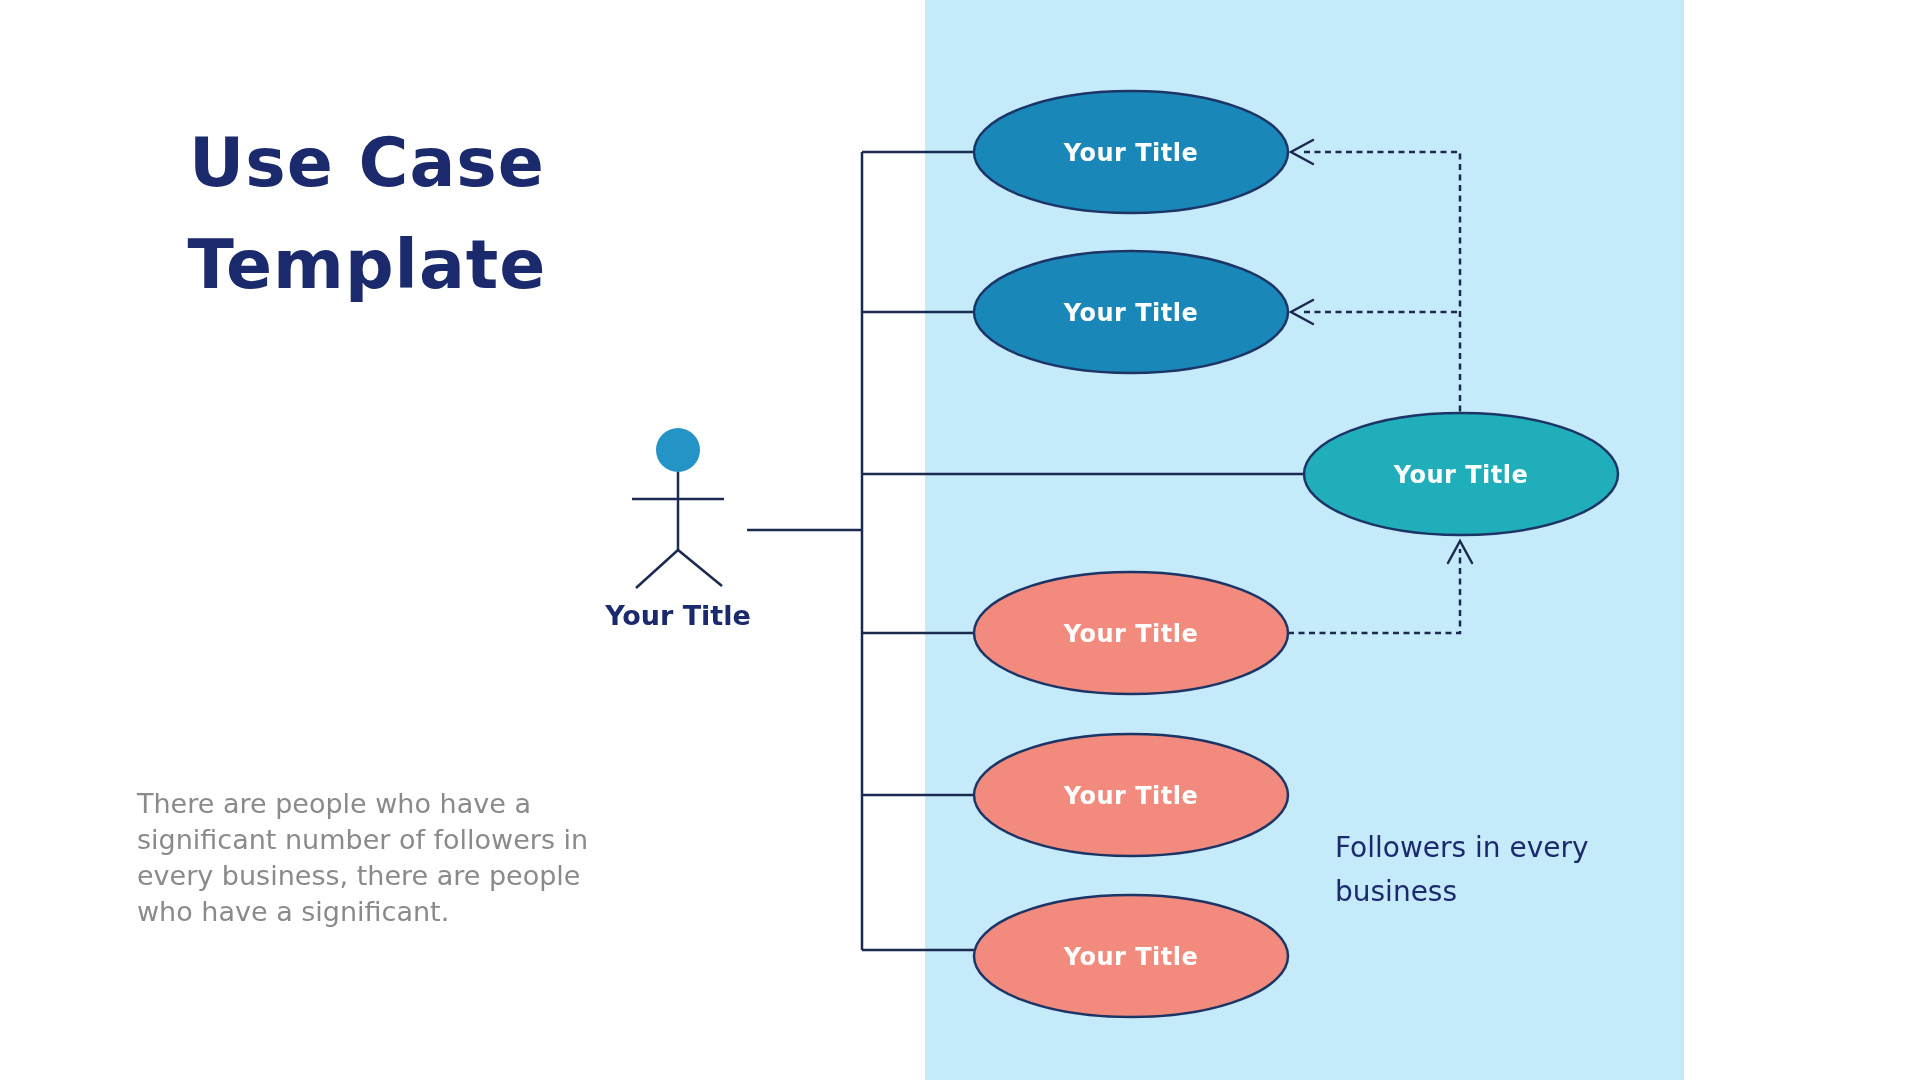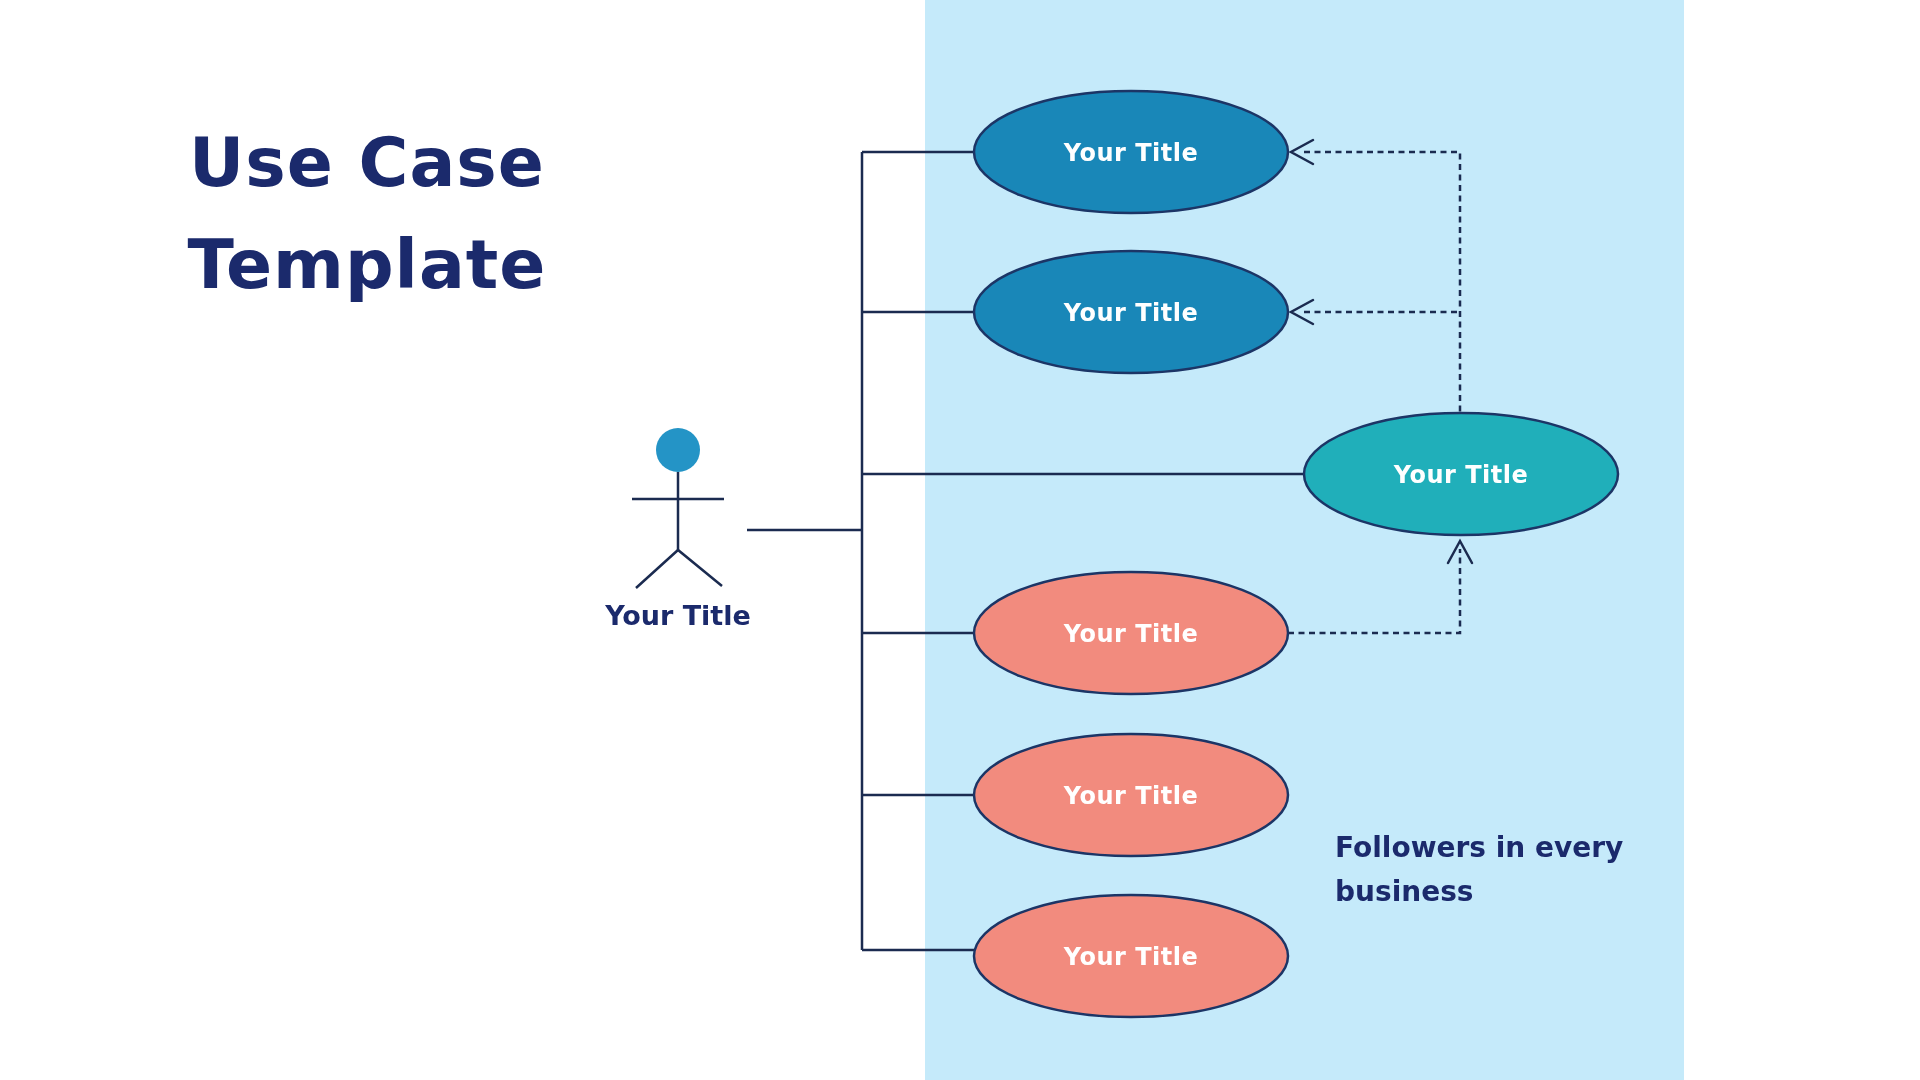--- a/index.html
+++ b/index.html
@@ -42,21 +42,21 @@
     line-height: 36px;
     font-weight: 400;
     color: #8a8a8a;
   }
   .panel-caption {
     position: absolute;
     left: 1335px; top: 826px;
     width: 300px;
     font-size: 28px;
     line-height: 44px;
-    font-weight: 700;
+    font-weight: 400;
     color: #1b2a6c;
   }
   .actor-label {
     position: absolute;
     left: 558px; top: 600px;
     width: 240px;
     text-align: center;
     font-size: 27px;
     font-weight: 700;
     color: #1b2a6c;
@@ -80,20 +80,21 @@
 </style>
 </head>
 <body>
 
 <div class="canvas">
 
   <div class="panel"></div>
 
   <h1 class="page-title">Use Case Template</h1>
 
+  <p class="description">There are people who have a significant number of followers in every business, there are people who have a significant.</p>
 
   <div class="panel-caption">Followers in every business</div>
 
   <div class="actor-label">Your Title</div>
 
   <svg class="diagram-svg" viewBox="0 0 1920 1080">
 
     <g>
       <path class="solid-line" d="M862 152 V950"></path>
       <path class="solid-line" d="M862 152 H980"></path>

